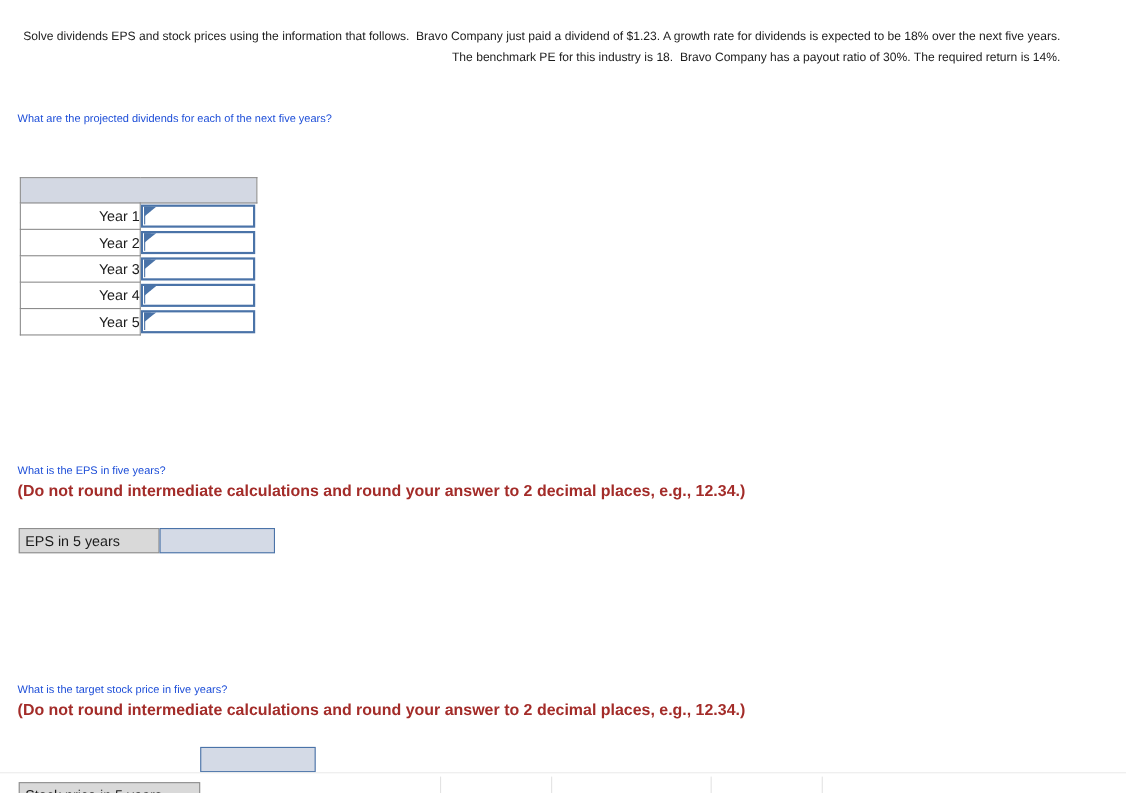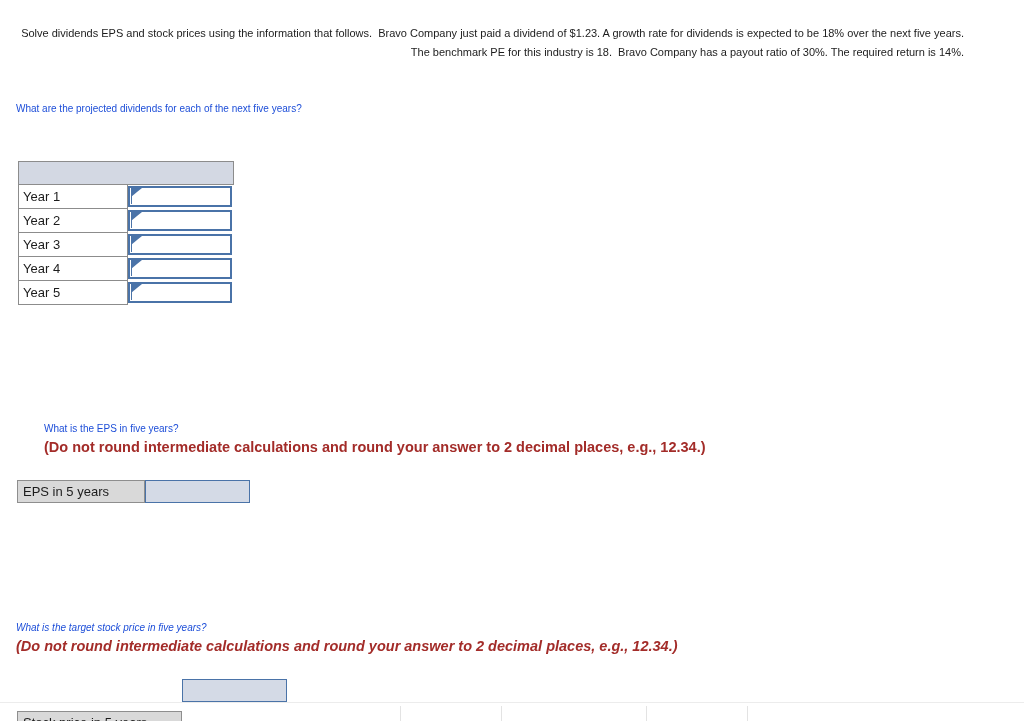--- a/index.html
+++ b/index.html
@@ -56,20 +56,21 @@
     color: #a32c29;
     margin-top: 0px;
   }
 
   
   .answer-table {
     position: absolute;
     left: 18px;
     border-collapse: collapse;
     table-layout: fixed;
+    text-align: right;
   }
   .answer-table td {
     padding: 0;
     margin: 0;
     vertical-align: middle;
   }
 
   .head-row td {
     height: 22px;
     background: #d3d8e3;
@@ -226,34 +227,34 @@
         <td class="in-cell">
           <div class="field">
             <span class="caret"></span>
             <span class="flag"></span>
           </div>
         </td>
       </tr>
     </tbody>
   </table>
 
-  <div class="question" style="top:419px;margin-left:28px;">
+  <div class="question" style="top:419px;">
     <div class="q-text">What is the EPS in five years?</div>
     <div class="q-note">(Do not round intermediate calculations and round your answer to 2 decimal places, e.g., 12.34.)</div>
   </div>
 
   <div class="simple-row" style="left:17px; top:480px;">
     <div class="s-label" style="width:128px; height:23px;">EPS in 5 years</div>
     <div class="s-field" style="width:105px; height:23px;">
       <span class="caret"></span>
       <span class="flag"></span>
     </div>
   </div>
 
-  <div class="question" style="top:618px;font-style:italic;">
+  <div class="question" style="top:618px;">
     <div class="q-text">What is the target stock price in five years?</div>
     <div class="q-note">(Do not round intermediate calculations and round your answer to 2 decimal places, e.g., 12.34.)</div>
   </div>
 
   <div class="simple-row" style="left:17px; top:679px;">
     <div class="s-label" style="width:165px; height:23px;margin-top:32px;">Stock price in 5 years</div>
     <div class="s-field" style="width:105px; height:23px;">
       <span class="caret"></span>
       <span class="flag"></span>
     </div>

